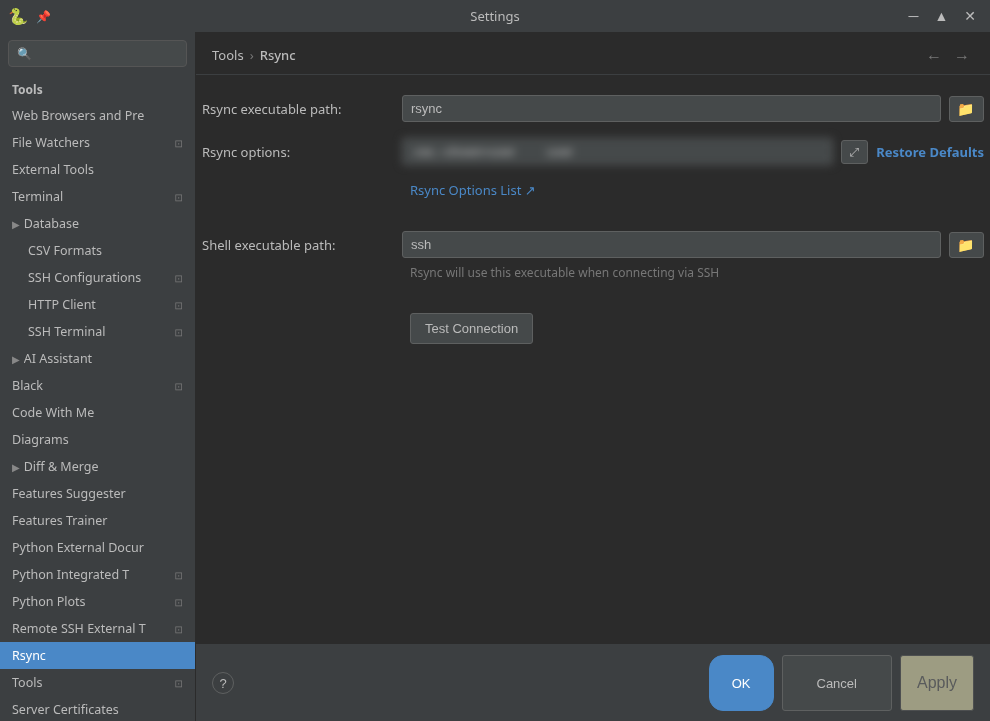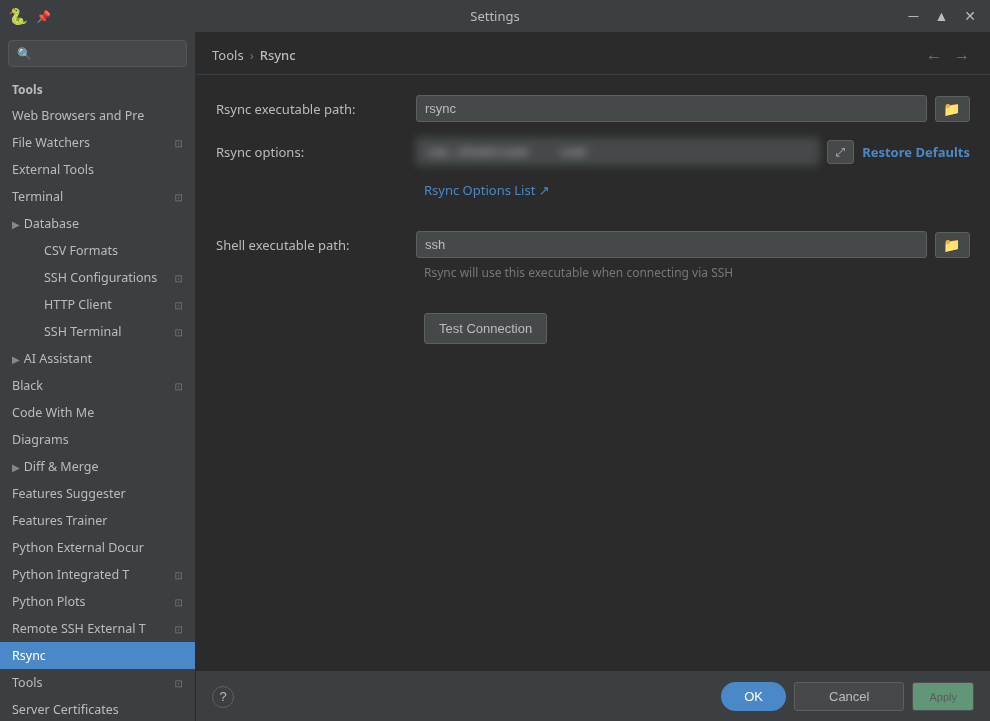--- a/index.html
+++ b/index.html
@@ -120,21 +120,21 @@
       color: #888;
       flex-shrink: 0;
     }
     .sidebar-item .item-label { flex: 1; overflow: hidden; text-overflow: ellipsis; }
     .sidebar-item .ext-icon {
       font-size: 10px;
       color: #777;
       margin-left: 4px;
       flex-shrink: 0;
     }
-    .sidebar-item.indent { padding-left: 44px; }
+    .sidebar-item.indent { padding-left: 28px; }
 
     
     .right-panel {
       flex: 1;
       display: flex;
       flex-direction: column;
       background: #2b2b2b;
     }
 
     
@@ -160,21 +160,21 @@
       background: none;
       border: none;
       color: #777;
       cursor: pointer;
       font-size: 16px;
       padding: 2px 4px;
     }
 
     
     .form-area {
-      padding: 20px 20px;
+      padding: 20px 6px;
       flex: 1;
       overflow-y: auto;
     }
 
     .form-row {
       display: flex;
       align-items: center;
       margin-bottom: 16px;
     }
     .form-label {
@@ -296,27 +296,27 @@
     .btn-cancel {
       background: #45494a;
       border: 1px solid #5e6060;
       border-radius: 3px;
       color: #bbb;
       padding: 6px 34px;
       cursor: pointer;
       font-size: 13px;
     }
     .btn-apply {
-      background: #86efac;
+      background: #fef9c3;
       border: 1px solid #5e6060;
       border-radius: 3px;
       color: #777;
-      padding: 6px 16px;
-      cursor: pointer;
-      font-size: 11px;
+      padding: 18px 16px;
+      cursor: pointer;
+      font-size: 16px;
     }
     .btn-apply:disabled { opacity: 0.5; cursor: default; }
 
     .blurred {
       filter: blur(4px);
       user-select: none;
     }
   </style>
 </head>
 <body>

